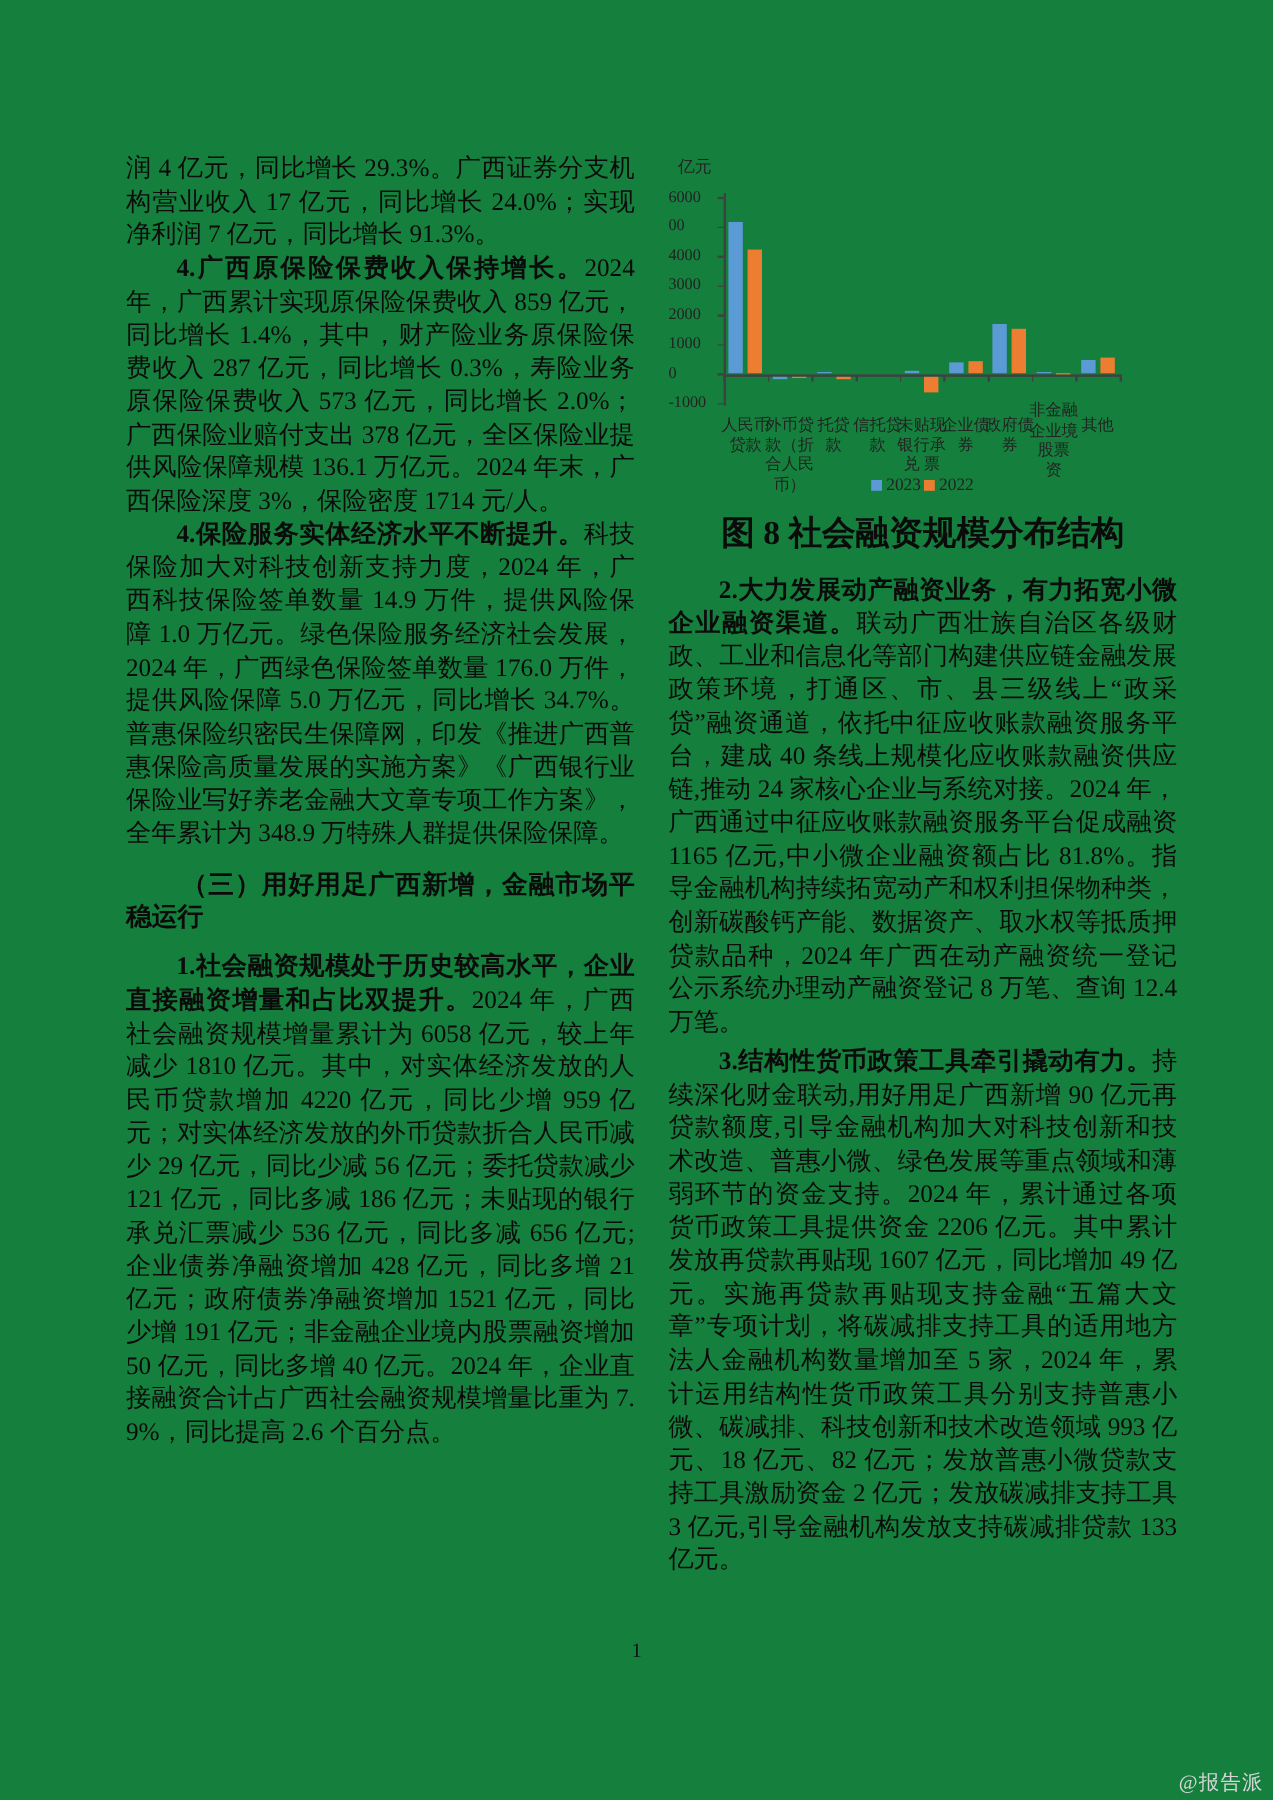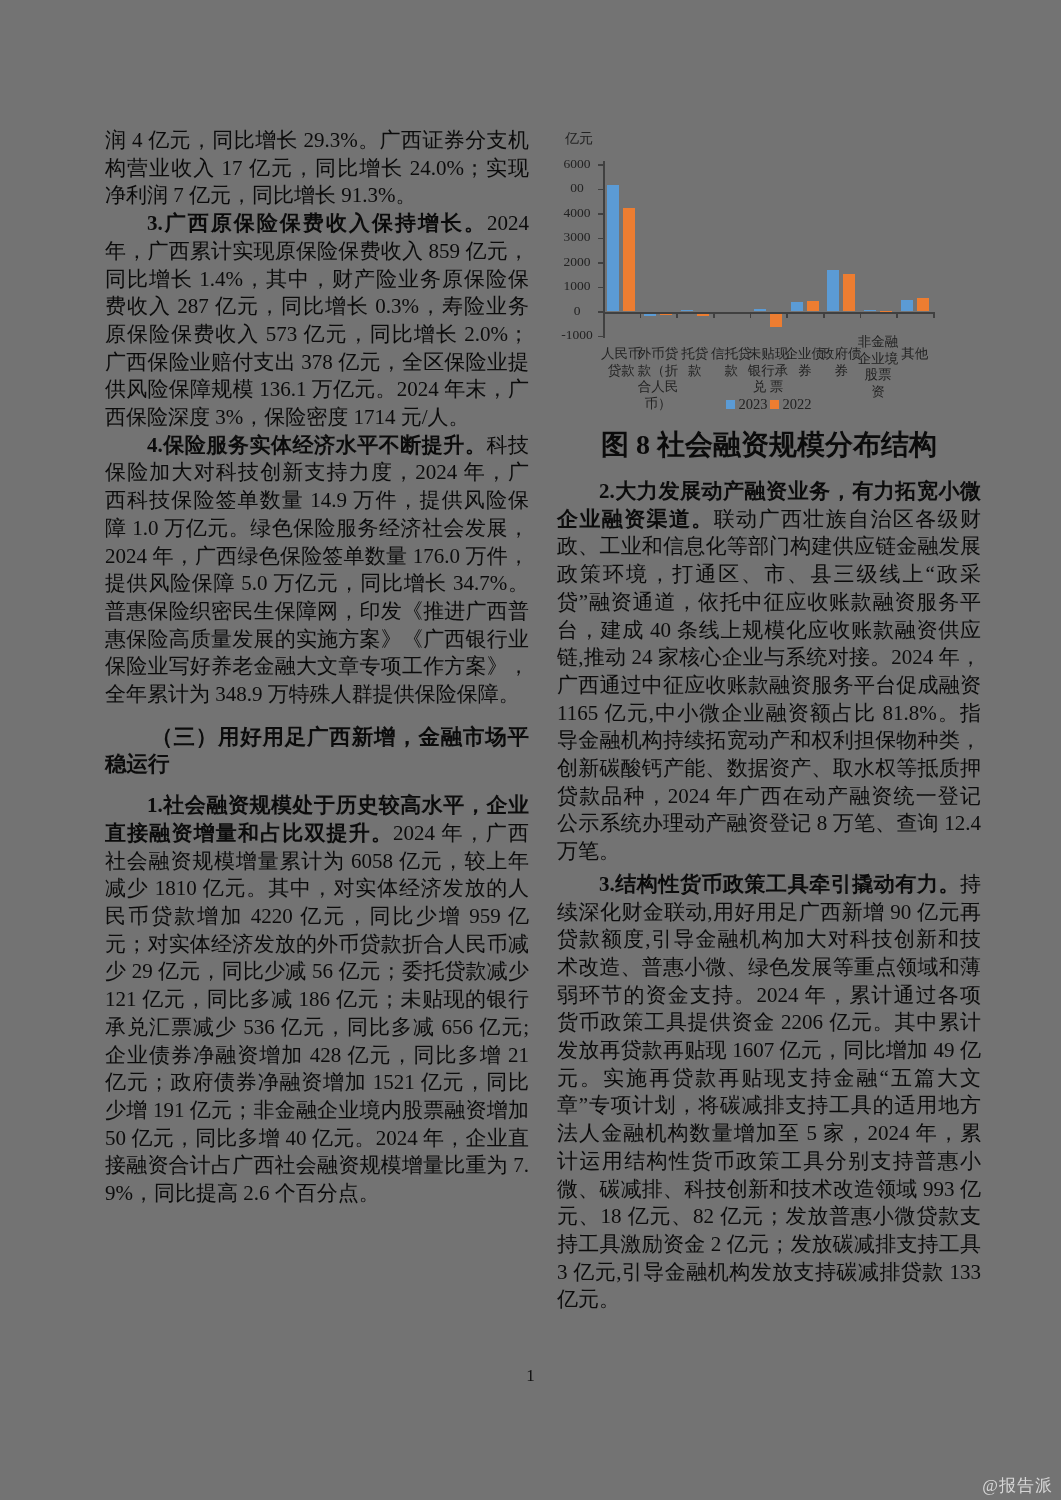--- a/index.html
+++ b/index.html
@@ -1,34 +1,34 @@
 <!DOCTYPE html>
 <html><head>
 <meta charset="utf-8">
 <style>
   html,body{margin:0;padding:0;background:#ffffff;}
-  .page{position:relative;width:1061px;height:1500px;background:#737373;overflow:hidden;
+  .page{position:relative;width:1061px;height:1500px;background:#15803d;overflow:hidden;
         font-family:"Liberation Serif","DejaVu Serif",serif;color:#0b0b0b;}
   .col{position:absolute;width:424px;}
   .col-left{left:105px;top:127px;}
   .col-right{left:557px;top:128px;}
   .para{margin:0;font-size:21px;line-height:27.7px;text-align:justify;text-indent:2em;
         text-align-last:left;word-break:break-all;}
   .para.noindent{text-indent:0;}
   .lead{font-weight:bold;}
   .sec-heading{margin:15px 0 13px 0;font-size:21.5px;line-height:27.7px;font-weight:bold;
         text-indent:2.15em;text-align:justify;word-break:break-all;}
   
   .chart{position:relative;height:290px;}
   .chart-unit{position:absolute;left:8px;top:2px;font-size:14px;color:#222;}
   .plot{position:absolute;left:0;top:0;right:0;bottom:0;}
   .axis{position:absolute;background:#404040;}
   .y-axis{left:46px;top:33px;width:1.5px;height:177px;}
   .x-axis{left:46px;top:183.5px;width:331.5px;height:2px;}
-  .ytick-label{position:absolute;left:0;width:40px;text-align:center;font-size:13.5px;color:#222;}
+  .ytick-label{position:absolute;left:0;width:40px;text-align:left;font-size:13.5px;color:#222;}
   .tick{position:absolute;background:#404040;}
   .bar{position:absolute;}
   .xlabel{position:absolute;text-align:center;font-size:13.5px;line-height:16.5px;
           white-space:pre-line;color:#222;}
   .legend{position:absolute;left:46px;top:268px;width:331px;display:flex;
           justify-content:center;gap:2px;font-size:14.5px;color:#222;}
   .legend-item{display:flex;align-items:center;gap:4px;}
   .swatch{width:9px;height:9px;display:inline-block;}
   
   .fig-source{margin:14px 0 0 0;font-size:18.5px;line-height:24px;text-indent:0;}
@@ -39,21 +39,21 @@
   .page-number{position:absolute;left:0;right:0;top:1366px;text-align:center;font-size:17px;color:#111;}
   .watermark{position:absolute;right:8px;top:1474px;font-size:17px;color:#d6d6d6;letter-spacing:1px;}
 </style>
 </head>
 <body>
 
 <div class="page">
 
   <div class="col col-left">
     <p class="para noindent"><b class="lead"></b><span>润 4 亿元，同比增长 29.3%。广西证券分支机构营业收入 17 亿元，同比增长 24.0%；实现净利润 7 亿元，同比增长 91.3%。</span></p>
-    <p class="para"><b class="lead">3.广西原保险保费收入保持增长。</b><span>2024 年，广西累计实现原保险保费收入 859 亿元，同比增长 1.4%，其中，财产险业务原保险保费收入 287 亿元，同比增长 0.3%，寿险业务原保险保费收入 573 亿元，同比增长 2.0%；广西保险业赔付支出 378 亿元，全区保险业提供风险保障规模 136.1 万亿元。2024 年末，广西保险深度 3%，保险密度 1714 元/人。</span></p>
+    <p class="para"><b class="lead">4.广西原保险保费收入保持增长。</b><span>2024 年，广西累计实现原保险保费收入 859 亿元，同比增长 1.4%，其中，财产险业务原保险保费收入 287 亿元，同比增长 0.3%，寿险业务原保险保费收入 573 亿元，同比增长 2.0%；广西保险业赔付支出 378 亿元，全区保险业提供风险保障规模 136.1 万亿元。2024 年末，广西保险深度 3%，保险密度 1714 元/人。</span></p>
     <p class="para"><b class="lead">4.保险服务实体经济水平不断提升。</b><span>科技保险加大对科技创新支持力度，2024 年，广西科技保险签单数量 14.9 万件，提供风险保障 1.0 万亿元。绿色保险服务经济社会发展，2024 年，广西绿色保险签单数量 176.0 万件，提供风险保障 5.0 万亿元，同比增长 34.7%。普惠保险织密民生保障网，印发《推进广西普惠保险高质量发展的实施方案》《广西银行业保险业写好养老金融大文章专项工作方案》，全年累计为 348.9 万特殊人群提供保险保障。</span></p>
     <h3 class="sec-heading">（三）用好用足广西新增，金融市场平稳运行</h3>
     <p class="para"><b class="lead">1.社会融资规模处于历史较高水平，企业直接融资增量和占比双提升。</b><span>2024 年，广西社会融资规模增量累计为 6058 亿元，较上年减少 1810 亿元。其中，对实体经济发放的人民币贷款增加 4220 亿元，同比少增 959 亿元；对实体经济发放的外币贷款折合人民币减少 29 亿元，同比少减 56 亿元；委托贷款减少 121 亿元，同比多减 186 亿元；未贴现的银行承兑汇票减少 536 亿元，同比多减 656 亿元;企业债券净融资增加 428 亿元，同比多增 21 亿元；政府债券净融资增加 1521 亿元，同比少增 191 亿元；非金融企业境内股票融资增加 50 亿元，同比多增 40 亿元。2024 年，企业直接融资合计占广西社会融资规模增量比重为 7.9%，同比提高 2.6 个百分点。</span></p>
   </div>
 
   <div class="col col-right">
     <div class="chart">
       <div class="chart-unit">亿元</div>
       <div class="plot">
         <div class="axis y-axis"></div>

